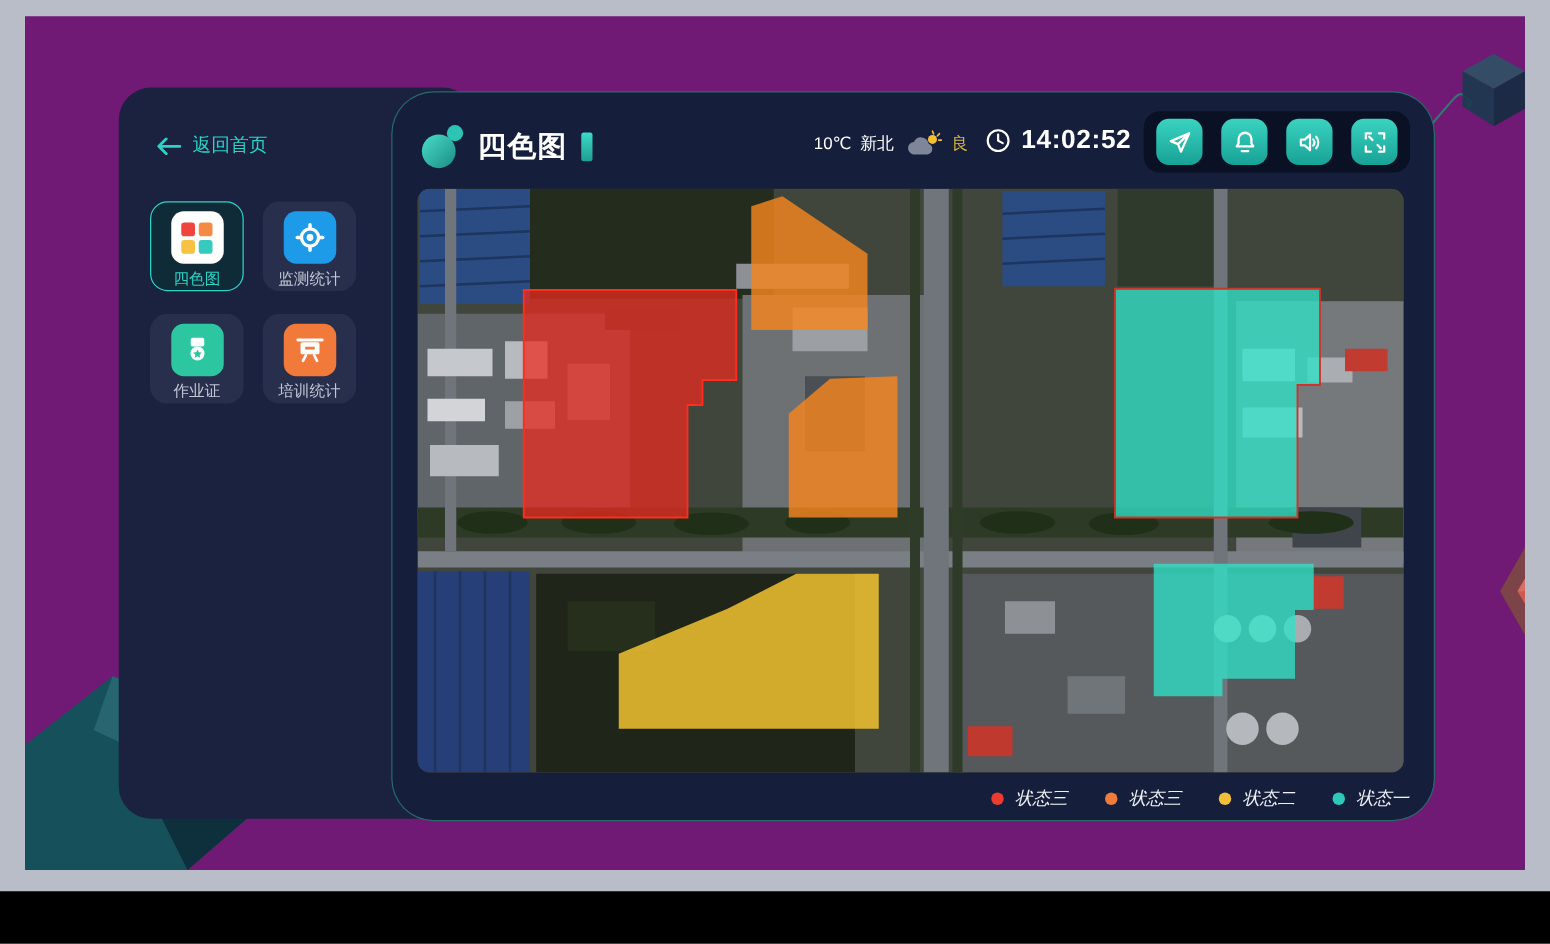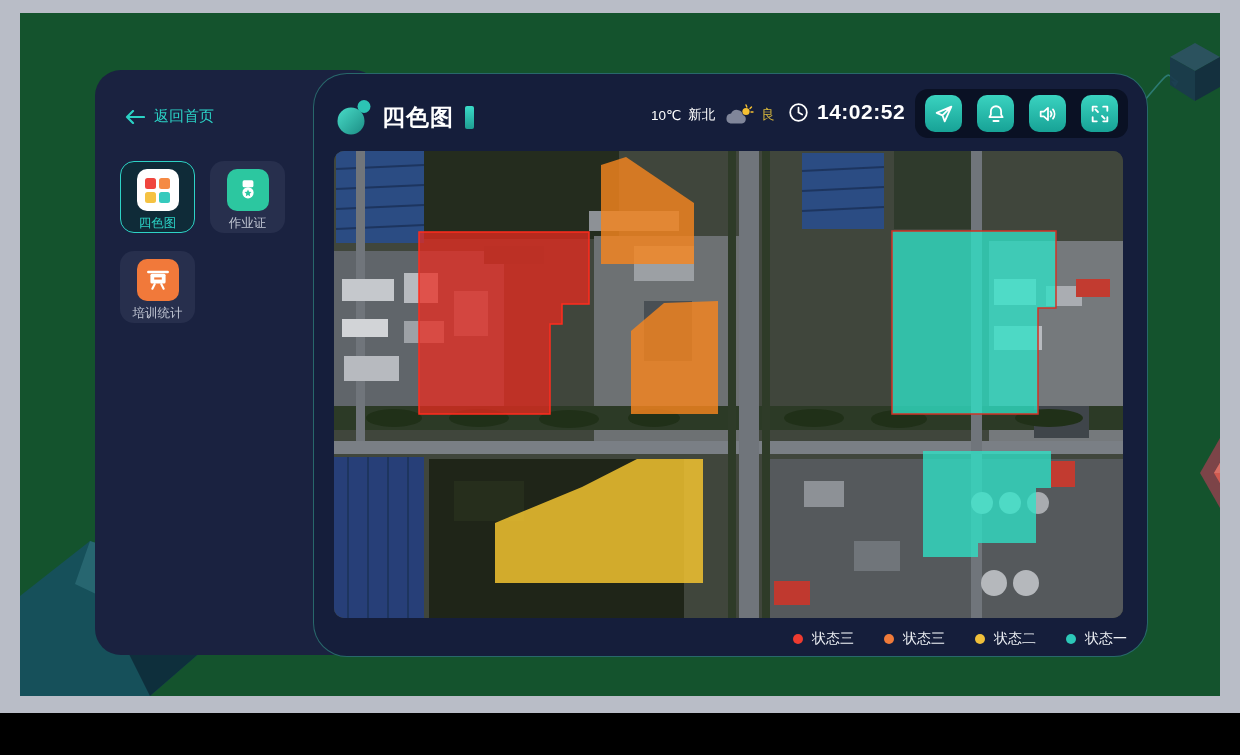--- a/index.html
+++ b/index.html
@@ -6,21 +6,21 @@
   body{
     width:1240px;height:755px;position:relative;overflow:hidden;
     background:#b9bdc7;
     font-family:"Liberation Sans","DejaVu Sans",sans-serif;
     -webkit-font-smoothing:antialiased;
   }
   .black-bar{position:absolute;left:0;bottom:0;width:1240px;height:42px;background:#000;}
   
   .app{
     position:absolute;left:20px;top:13px;width:1200px;height:683px;
-    background:#14532d;overflow:hidden;
+    background:#701a75;overflow:hidden;
   }
   
   .decor{position:absolute;pointer-events:none;}
   .decor-cube{left:1040px;top:25px;}
   .decor-crystal{left:0;bottom:0;}
   .decor-hex{left:1150px;top:405px;}
   
   .sidebar-panel{
     position:absolute;left:75px;top:57px;width:285px;height:585px;
     background:#1a2240;border-radius:26px;
@@ -80,21 +80,21 @@
   .map{
     position:absolute;left:20px;top:77px;width:789px;height:467px;
     border-radius:10px;overflow:hidden;background:#3f453b;
   }
   .map svg{display:block;}
   
   .legend{
     position:absolute;right:20px;top:556px;display:flex;align-items:center;gap:30px;
     color:#eef1f5;font-size:14px;
   }
-  .legend-item{display:flex;align-items:center;gap:9px;}
+  .legend-item{display:flex;align-items:center;gap:9px;font-style:italic;}
   .legend-item .dot{width:10px;height:10px;border-radius:50%;display:block;}
 </style>
 </head>
 <body>
 
 <div class="app">
 
   <svg class="decor decor-cube" width="170" height="110" viewBox="0 0 170 110">
     <path d="M8 78 C 35 38, 55 98, 85 62 S 105 38, 118 44" fill="none" stroke="#2c7a72" stroke-width="1.6"></path>
     <path d="M118 44 l-7 -1 4 6 z" fill="#2c7a72"></path>
@@ -131,20 +131,35 @@
             <span style="background:#f0453e"></span>
               <span style="background:#f58a44"></span>
             <span style="background:#f5c242"></span>
               <span style="background:#35cabd"></span>
           </div>
         </div>
         <span class="lbl">四色图</span>
       </div>
 
 
+      <div class="menu-card">
+        <div class="tile blue">
+          <svg width="26" height="26" viewBox="0 0 24 24">
+            <circle cx="12" cy="12" r="6.3" fill="none" stroke="#fff" stroke-width="2.4"></circle>
+            <circle cx="12" cy="12" r="2.5" fill="#fff"></circle>
+            <g stroke="#fff" stroke-width="2.6" stroke-linecap="round">
+              <line x1="12" y1="2.6" x2="12" y2="5.4"></line>
+                <line x1="12" y1="18.6" x2="12" y2="21.4"></line>
+              <line x1="2.6" y1="12" x2="5.4" y2="12"></line>
+                <line x1="18.6" y1="12" x2="21.4" y2="12"></line>
+            </g>
+          </svg>
+        </div>
+        <span class="lbl">监测统计</span>
+      </div>
 
 
 
 
       <div class="menu-card">
         <div class="tile teal">
           <svg width="26" height="26" viewBox="0 0 24 24">
             <rect x="7" y="3" width="10" height="6.5" rx="1.5" fill="#fff"></rect>
             <circle cx="12" cy="14.6" r="5.2" fill="#fff"></circle>
             <path d="M12 11.6 l1 2 2.2 .3 -1.6 1.6 .4 2.2 -2 -1 -2 1 .4 -2.2 -1.6 -1.6 2.2 -.3 z" fill="#2cc7a0"></path>

